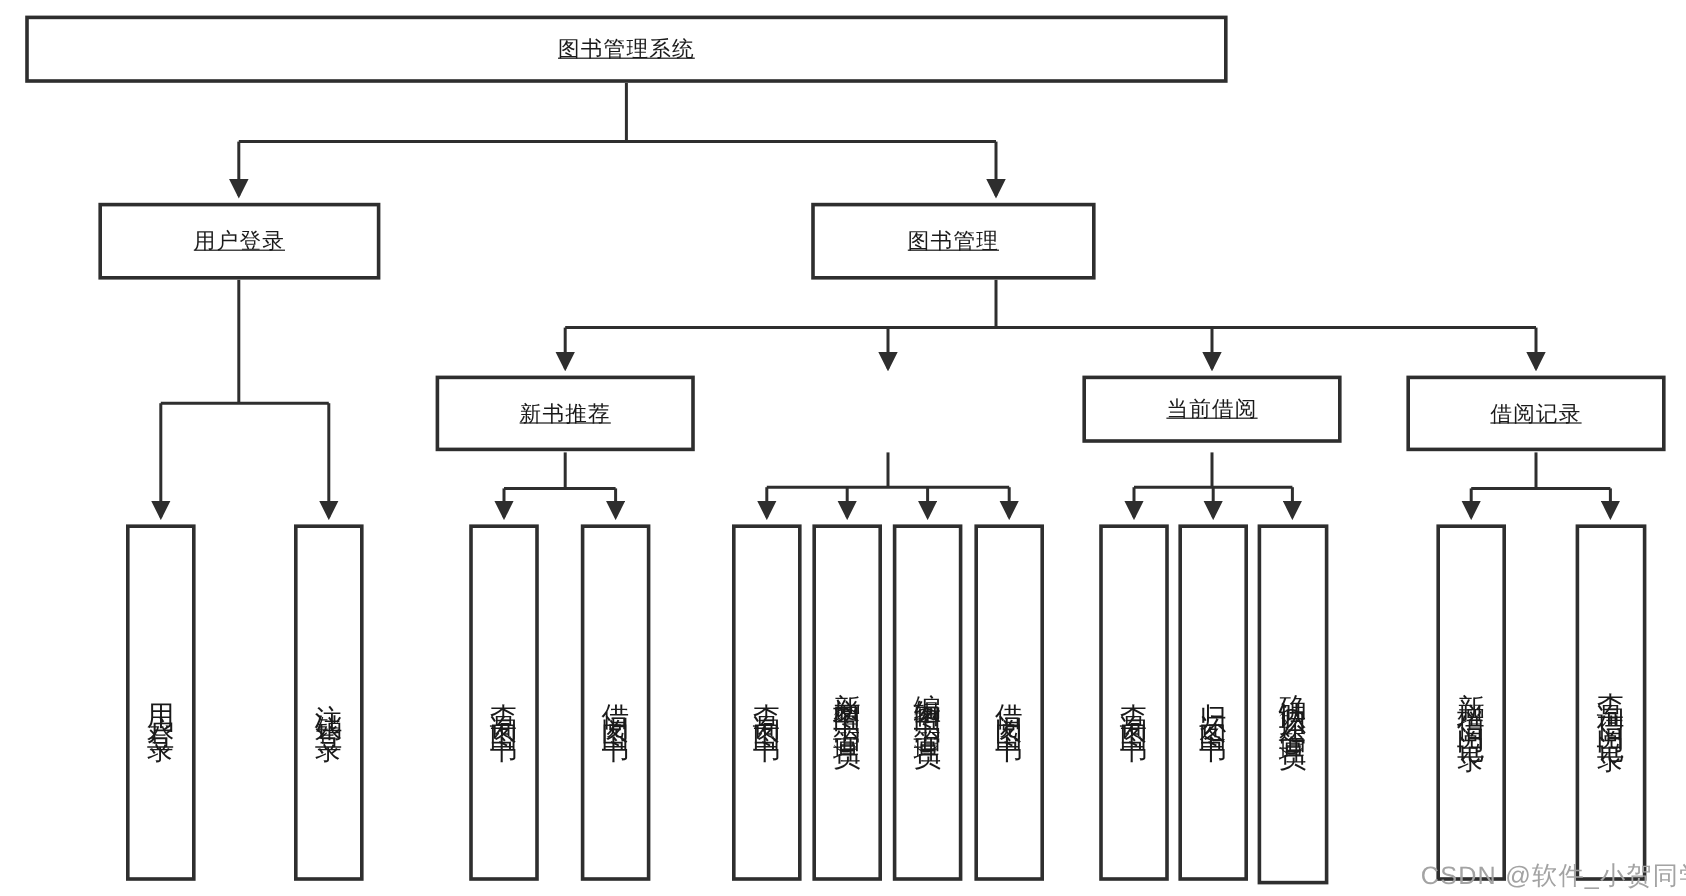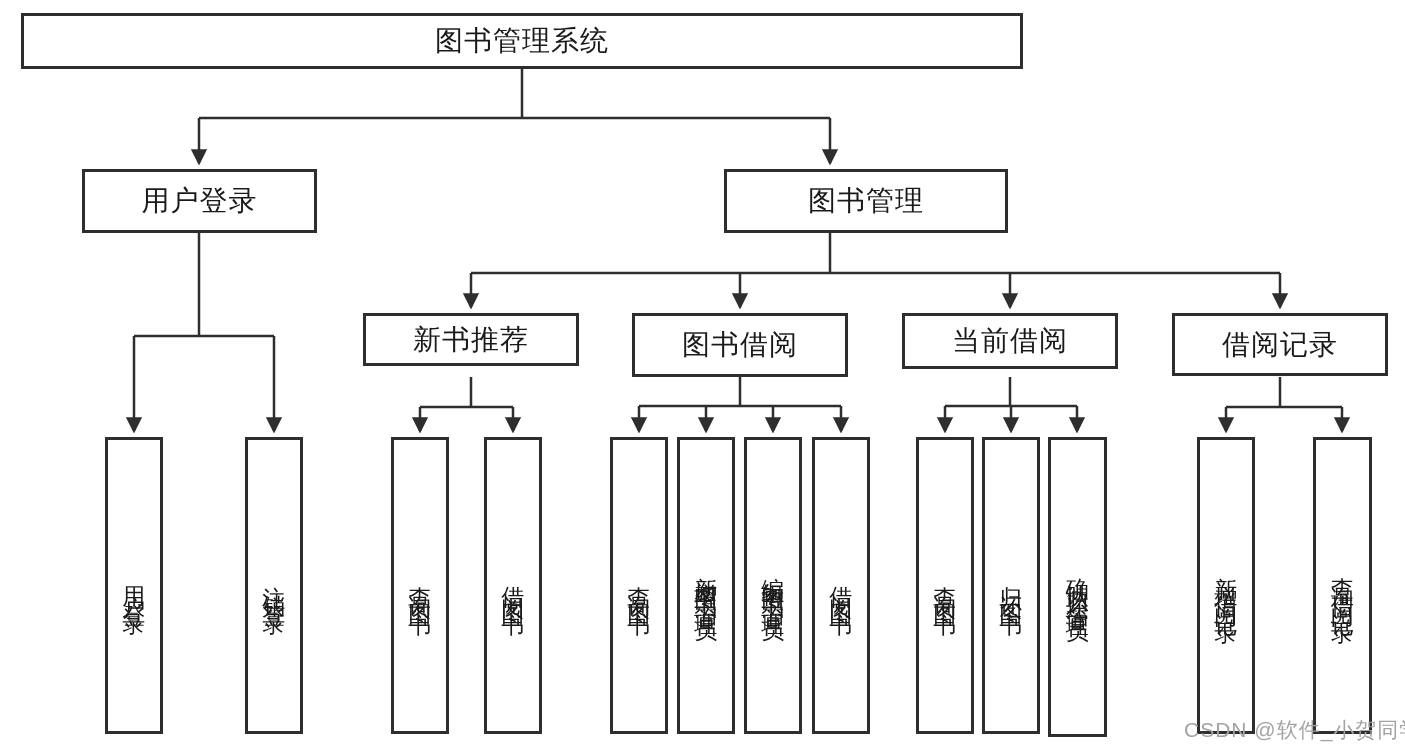--- a/index.html
+++ b/index.html
@@ -13,21 +13,21 @@
     position:relative;width:1405px;height:747px;background:var(--color-background);
     font-family:"Liberation Sans",sans-serif;overflow:hidden;color:var(--color-text);
   }
   svg.wires{position:absolute;left:0;top:0;width:1405px;height:747px;z-index:1;}
   .node{
     position:absolute;box-sizing:border-box;background:#fff;
     border:3px solid var(--color-line);
     display:flex;align-items:center;justify-content:center;
     z-index:2;
   }
-  .h-node{font-size:28px;letter-spacing:1px;white-space:nowrap;}
+  .h-node{font-size:18px;letter-spacing:1px;white-space:nowrap;text-decoration:underline;}
   .v-node>span{
     writing-mode:vertical-rl;text-orientation:mixed;
     font-size:23px;line-height:1.15;white-space:nowrap;
   }
   .v-short>span{letter-spacing:9px;}
   .v-long>span{letter-spacing:6px;}
   .watermark{
     position:absolute;left:1184px;top:716px;z-index:5;
     font-size:21px;letter-spacing:1px;color:var(--color-watermark);
     white-space:nowrap;
@@ -89,24 +89,23 @@
       <path d="M1280,377 V407"></path>
       <path d="M1226,407 H1342"></path>
       <path d="M1226,407 V431" marker-end="url(#arrow)"></path>
       <path d="M1342,407 V431" marker-end="url(#arrow)"></path>
     </g>
   </svg>
 
   <div class="node h-node" style="left:21px;top:13px;width:1002px;height:56px;">图书管理系统</div>
 
   <div class="node h-node" style="left:82px;top:169px;width:235px;height:64px;">用户登录</div>
-  <div class="node h-node" style="left:724px;top:169px;width:284px;height:64px;">图书管理</div>
+  <div class="node h-node" style="left:676px;top:169px;width:237px;height:64px;">图书管理</div>
 
-  <div class="node h-node" style="left:363px;top:313px;width:216px;height:53px;">新书推荐</div>
-  <div class="node h-node" style="left:632px;top:313px;width:216px;height:64px;">图书借阅</div>
+  <div class="node h-node" style="left:363px;top:313px;width:216px;height:63px;">新书推荐</div>
   <div class="node h-node" style="left:902px;top:313px;width:216px;height:56px;">当前借阅</div>
   <div class="node h-node" style="left:1172px;top:313px;width:216px;height:63px;">借阅记录</div>
 
   <div class="node v-node v-short" style="left:105px;top:437px;width:58px;height:297px;">
     <span>用户登录</span>
   </div>
   <div class="node v-node v-short" style="left:245px;top:437px;width:58px;height:297px;">
     <span>注销登录</span>
   </div>
 

